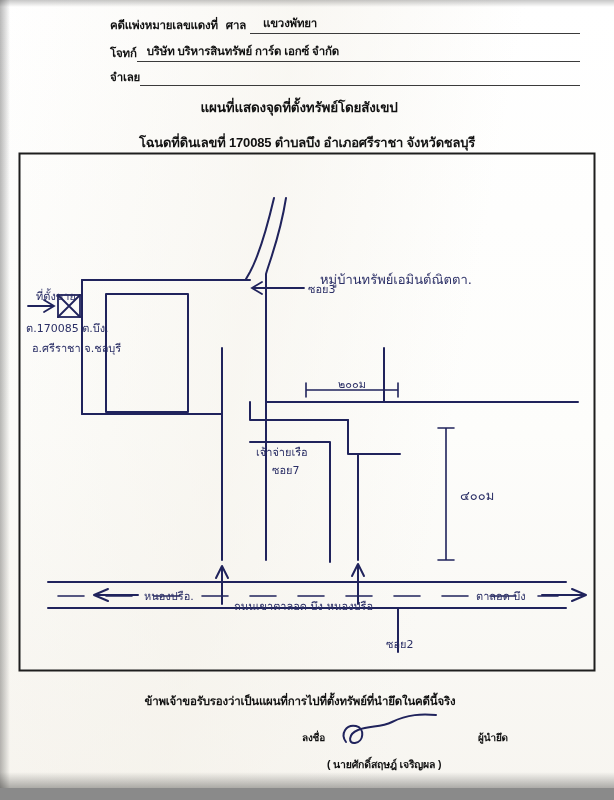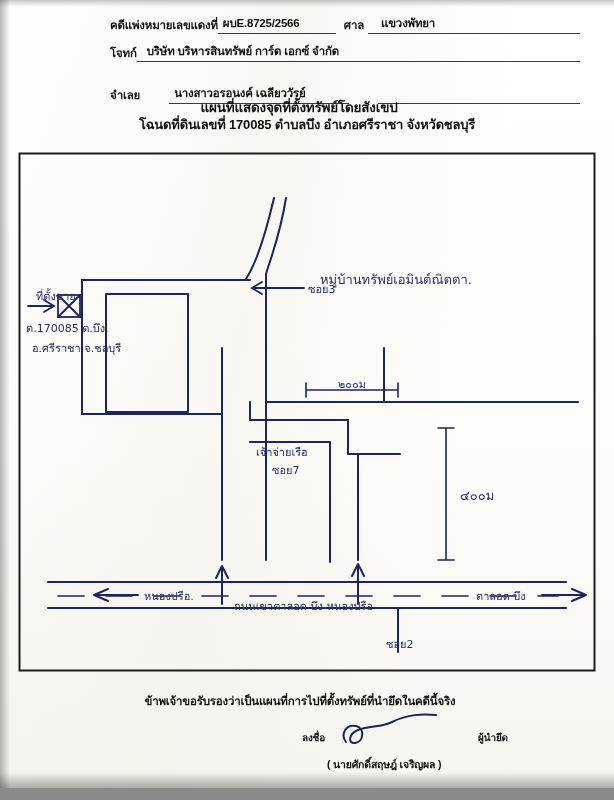--- a/index.html
+++ b/index.html
@@ -139,40 +139,38 @@
 </head>
 <body>
 
 <div class="page">
   <div class="paper-tint"></div>
 
   <div class="header">
 
     <div class="hdr-row" style="left:110px; top:14px; width:470px;">
       <span class="hdr-label">คดีแพ่งหมายเลขแดงที่</span>
-      <span class="hdr-value" style="min-width:108px;">ผบE.8725/2566</span>
       <span class="hdr-label" style="padding:0 4px 0 8px;">ศาล</span>
       <span class="hdr-value" style="min-width:70px;text-align:center;">แขวงพัทยา</span>
       <span class="hdr-rule"></span>
     </div>
 
     <div class="hdr-row" style="left:110px; top:42px; width:470px;">
       <span class="hdr-label">โจทก์</span>
       <span class="hdr-value" style="min-width:230px;padding-left:10px;">บริษัท บริหารสินทรัพย์ การ์ด เอกซ์ จำกัด</span>
       <span class="hdr-rule"></span>
     </div>
 
-    <div class="hdr-row" style="left:110px; top:84px; width:470px;gap:29px;">
+    <div class="hdr-row" style="left:110px; top:68px; width:470px;">
       <span class="hdr-label">จำเลย</span>
-      <span class="hdr-value" style="min-width:170px;">นางสาวอรอนงค์ เฉลียววัรย์</span>
       <span class="hdr-rule"></span>
     </div>
 
     <div class="title-1" style="top:96px;">แผนที่แสดงจุดที่ตั้งทรัพย์โดยสังเขป</div>
-    <div class="title-2" style="top:114px;">โฉนดที่ดินเลขที่ 170085 ตำบลบึง อำเภอศรีราชา จังหวัดชลบุรี</div>
+    <div class="title-2" style="top:132px;">โฉนดที่ดินเลขที่ 170085 ตำบลบึง อำเภอศรีราชา จังหวัดชลบุรี</div>
   </div>
 
   <div class="map-wrap">
     <svg class="map-svg" viewBox="0 0 578 520" preserveAspectRatio="none">
 
       <rect x="1.5" y="1.5" width="575" height="517" fill="none" stroke="#1e1e1e" stroke-width="2"></rect>
 
       <g stroke="#20235c" stroke-width="2" fill="none" stroke-linecap="round" stroke-linejoin="round">
 
         <path d="M 256 46 C 248 80, 240 105, 232 120 L 228 127"></path>

